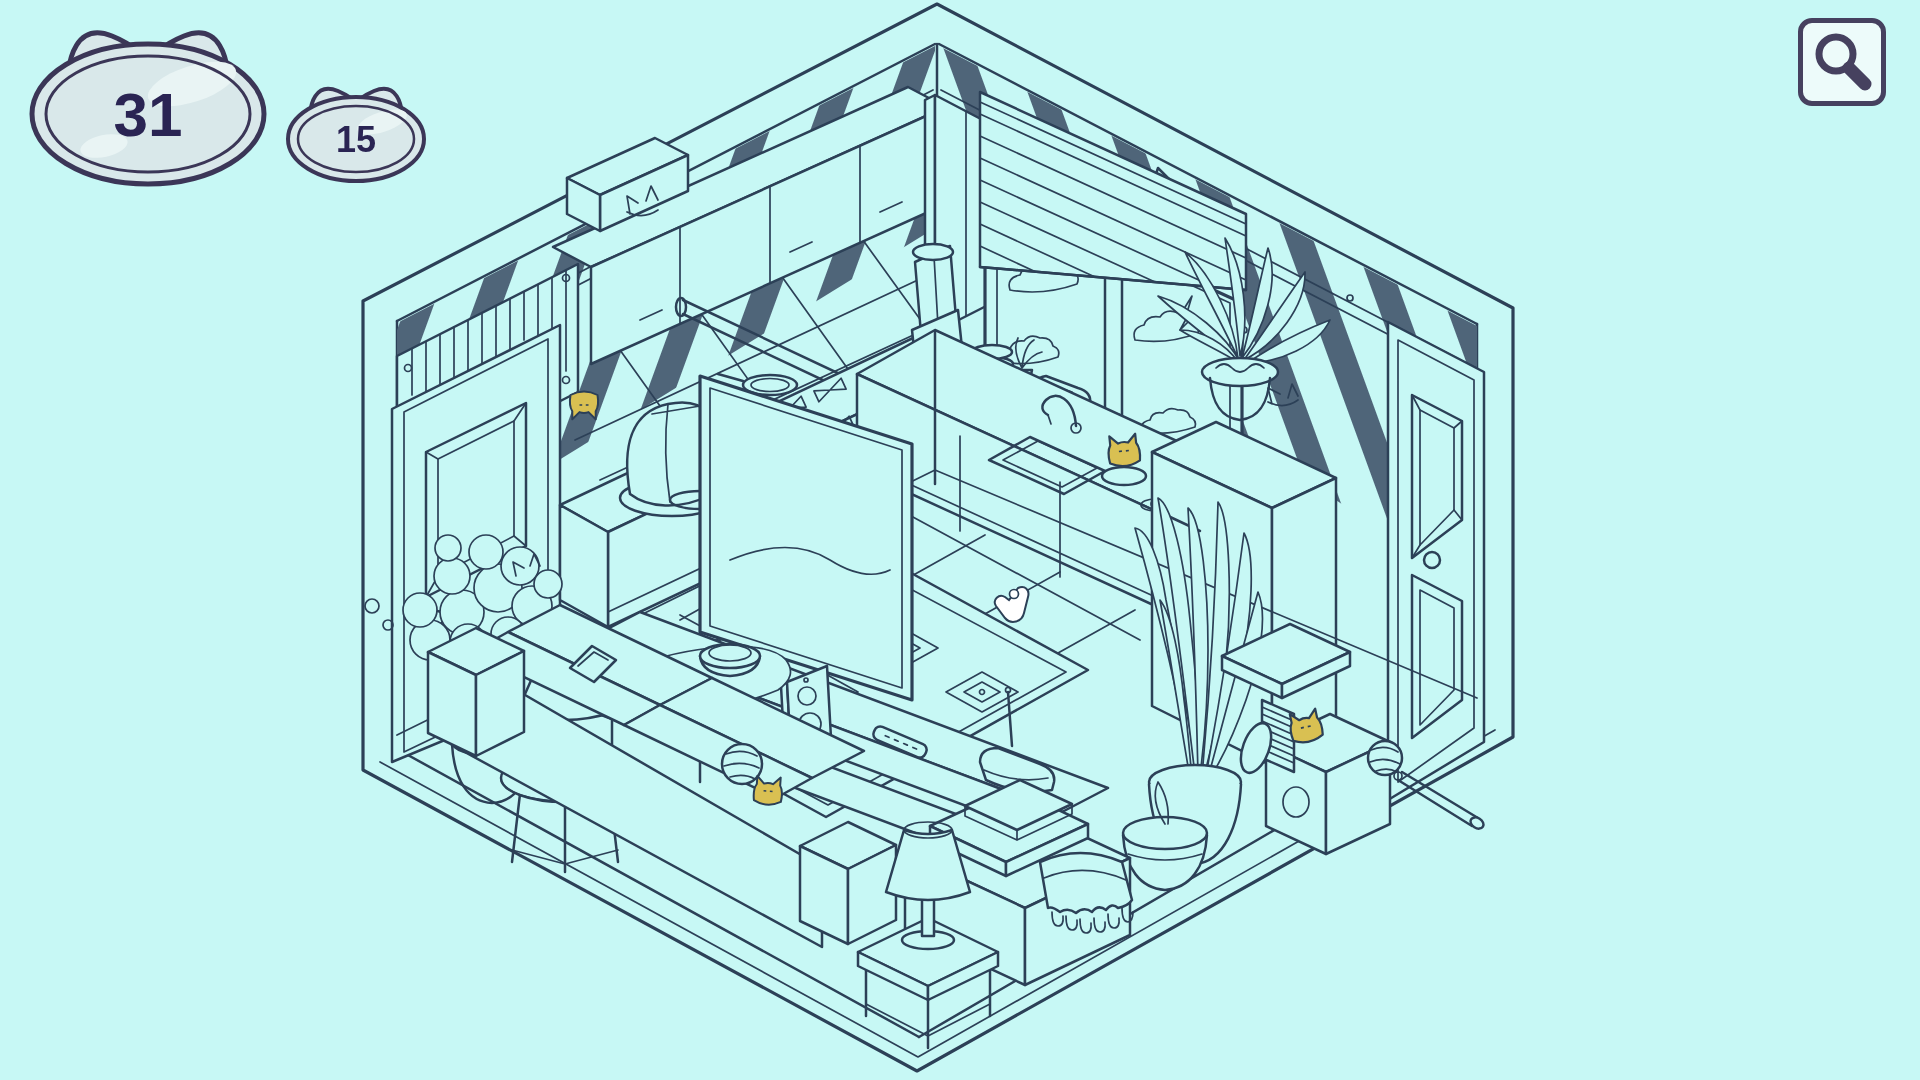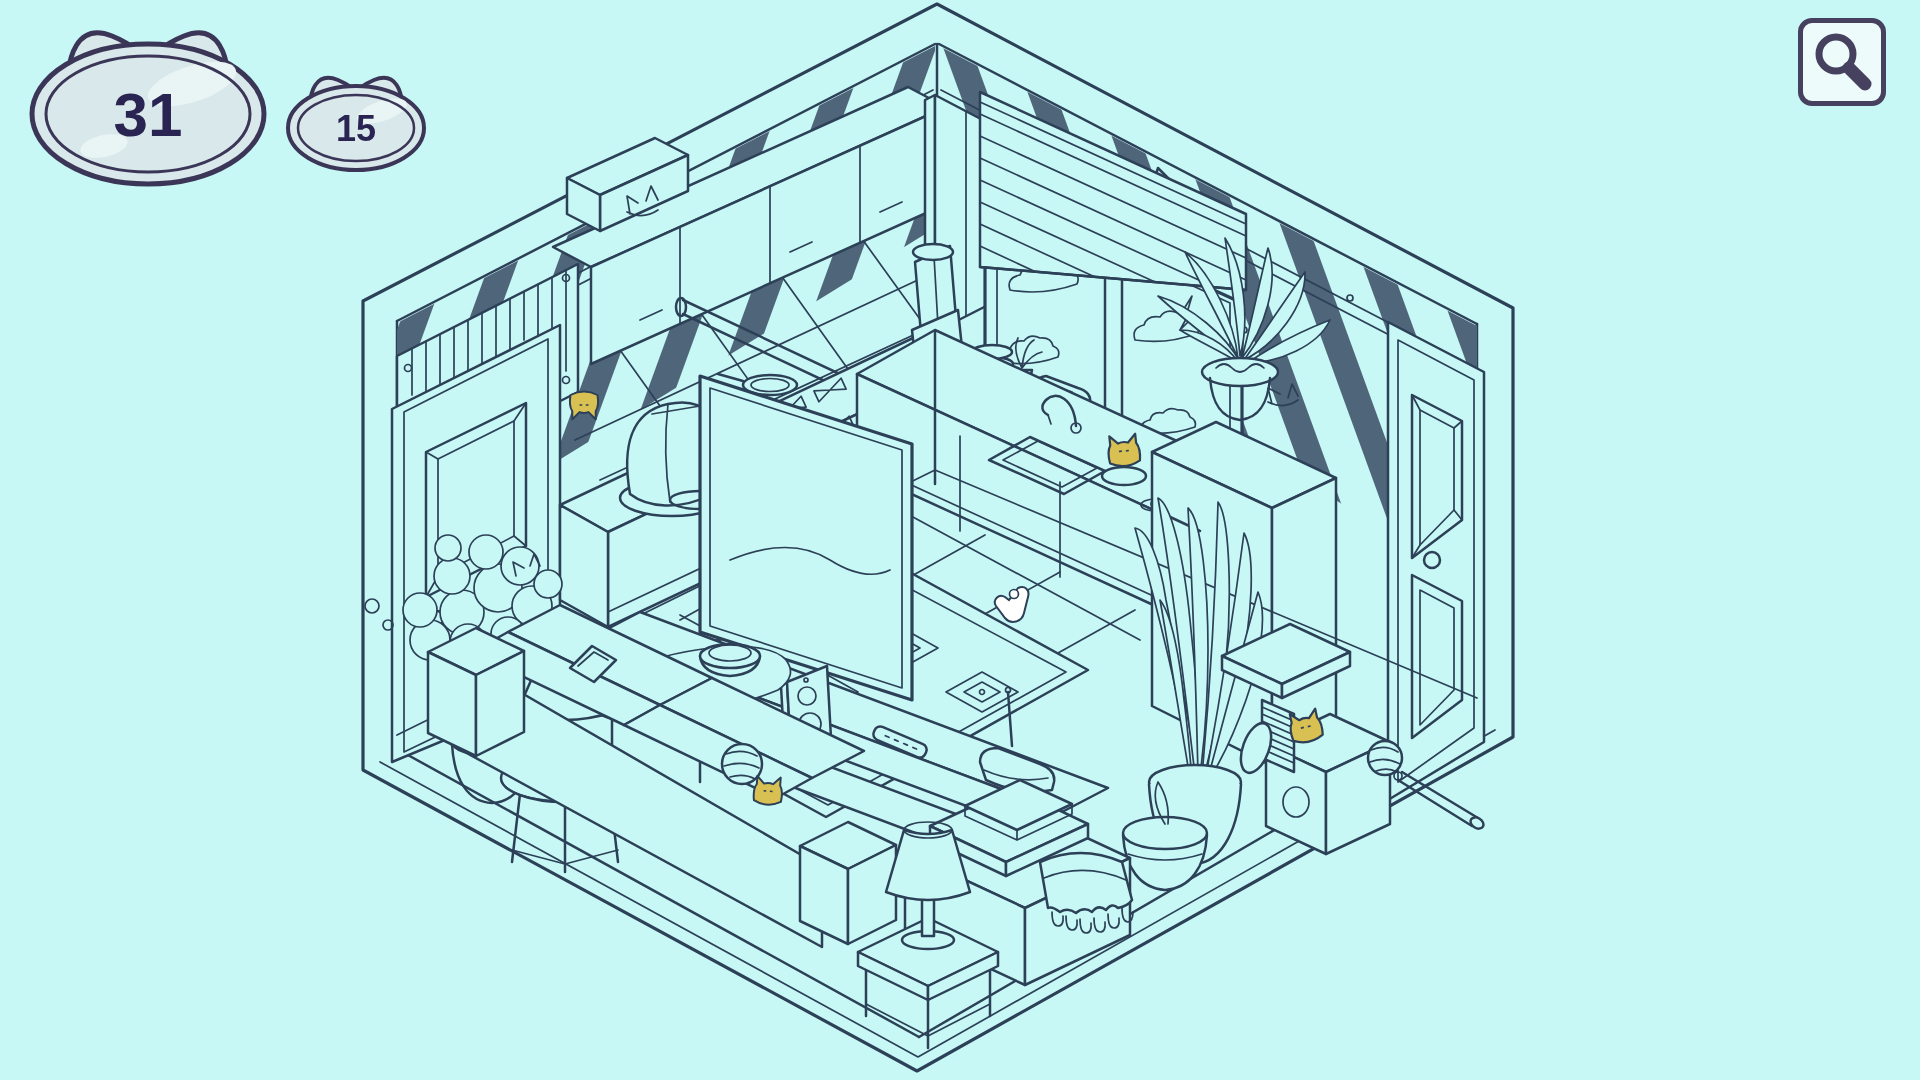--- a/index.html
+++ b/index.html
@@ -6,21 +6,21 @@
   .stage{position:relative;width:1920px;height:1080px;background:#c7f8f5;overflow:hidden;
          font-family:"Liberation Sans",sans-serif;}
   .room-svg{position:absolute;left:0;top:0;}
   
   .fl{fill:#c7f8f5;stroke:#2c4057;stroke-width:2.5;stroke-linejoin:round;stroke-linecap:round;}
   .fl3{fill:#c7f8f5;stroke:#2c4057;stroke-width:3.2;stroke-linejoin:round;}
   .ln{fill:none;stroke:#2c4057;stroke-width:2.5;stroke-linejoin:round;stroke-linecap:round;}
   .tn{fill:none;stroke:#2c4057;stroke-width:1.7;stroke-linejoin:round;stroke-linecap:round;}
   .ftn{fill:#c7f8f5;stroke:#2c4057;stroke-width:1.7;stroke-linejoin:round;}
   
-  .hud{position:absolute;left:22px;top:6px;display:flex;align-items:center;}
+  .hud{position:absolute;left:22px;top:6px;display:flex;align-items:flex-end;}
   .badge-num{font-weight:bold;fill:#2a2453;}
   .magnify-btn{position:absolute;top:18px;right:34px;width:88px;height:88px;background:#edfbfa;
       border:5px solid #46415f;border-radius:14px;display:flex;align-items:center;justify-content:center;
       box-sizing:border-box;cursor:pointer;}
 </style>
 </head>
 <body>
 
 <div class="stage">
 

